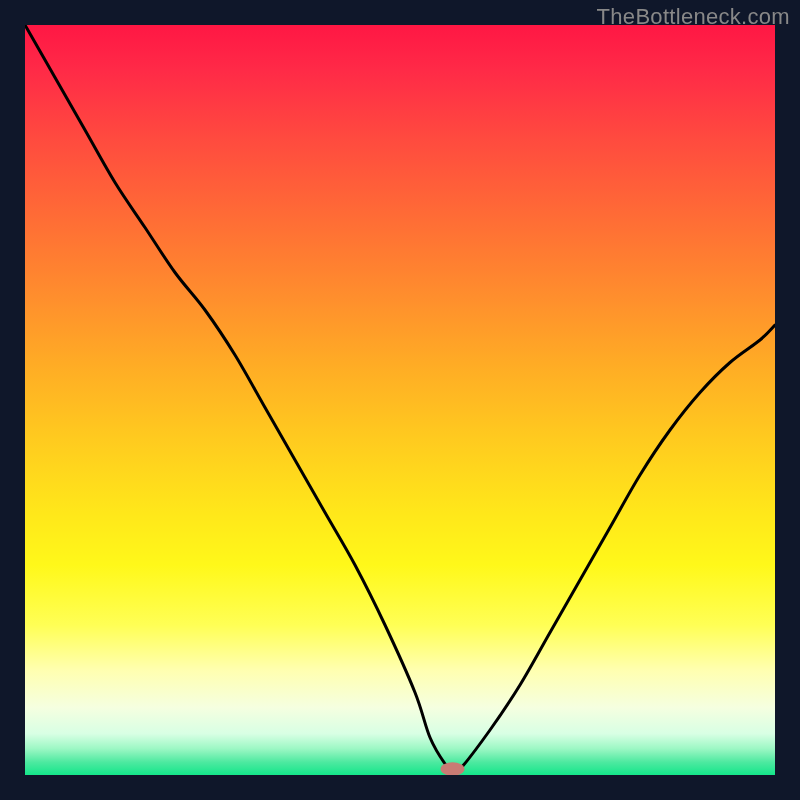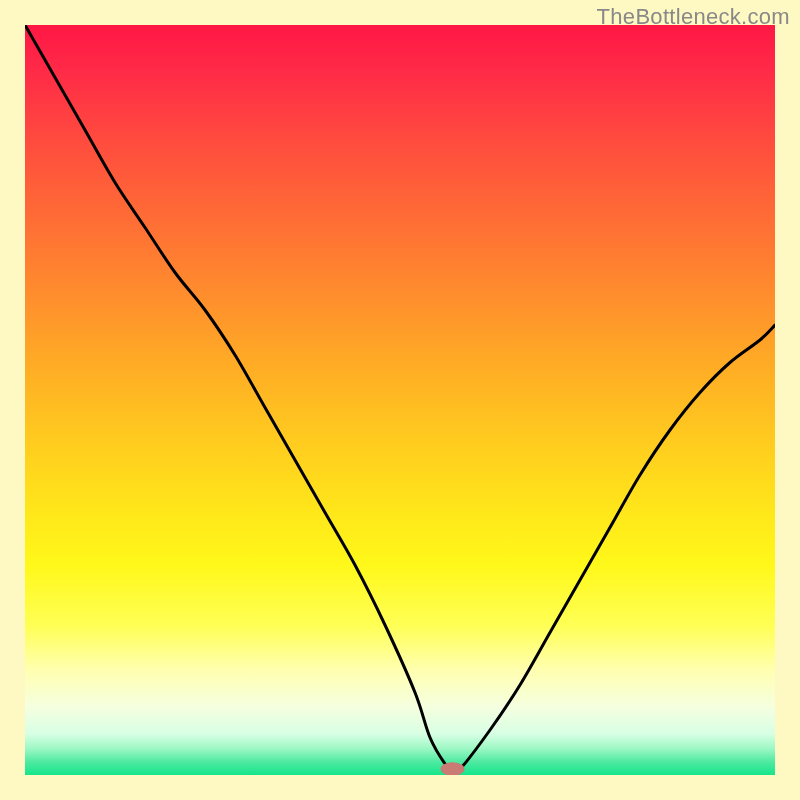--- a/index.html
+++ b/index.html
@@ -8,21 +8,21 @@
     width: 800px;
     height: 800px;
     background: #000;
     overflow: hidden;
     font-family: Arial, Helvetica, sans-serif;
   }
   .frame {
     position: relative;
     width: 800px;
     height: 800px;
-    background: #fef9c3;
+    background: #0f172a;
     text-align: right;
   }
   .watermark {
     position: absolute;
     top: 4px;
     right: 10px;
     color: #888;
     font-size: 22px;
     font-weight: 500;
     letter-spacing: 0.3px;

